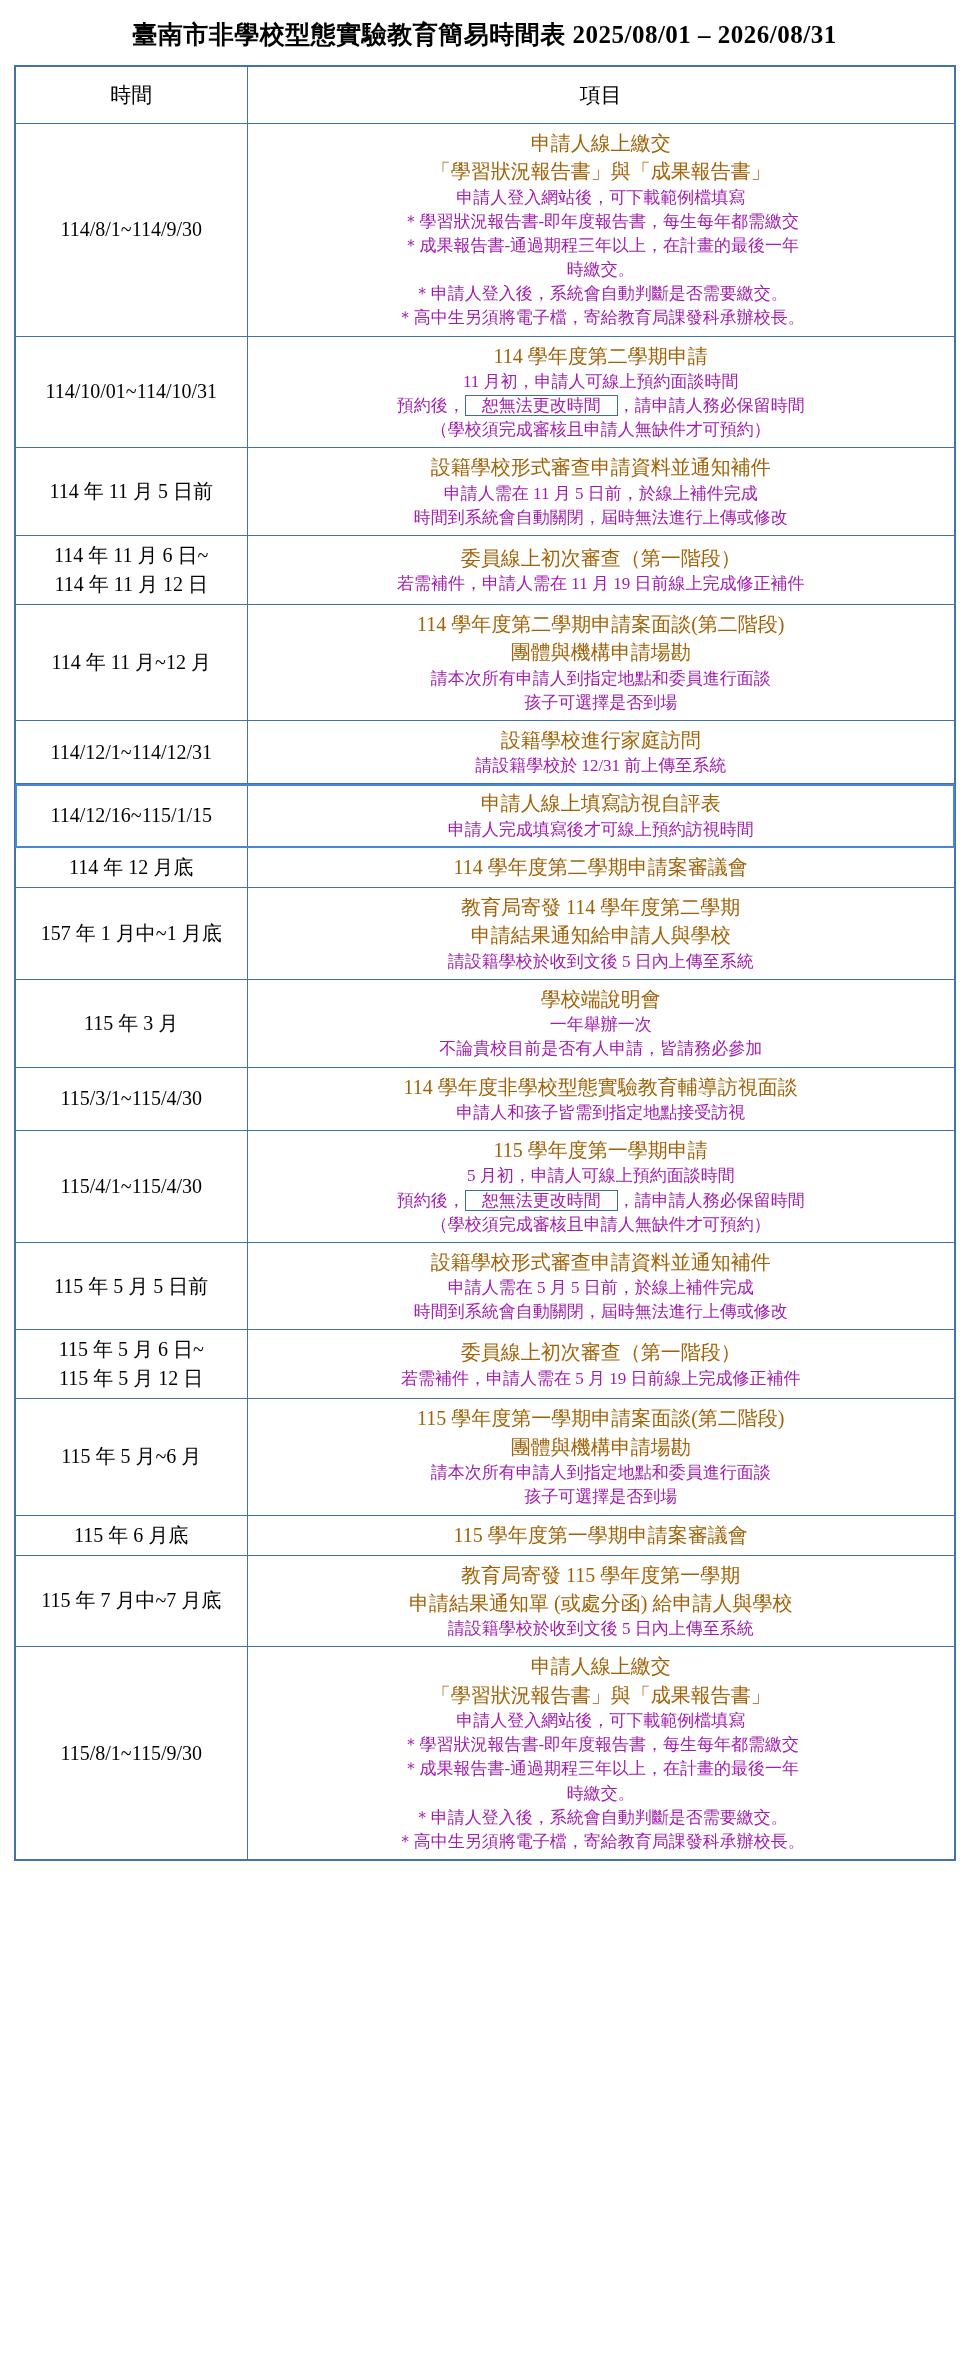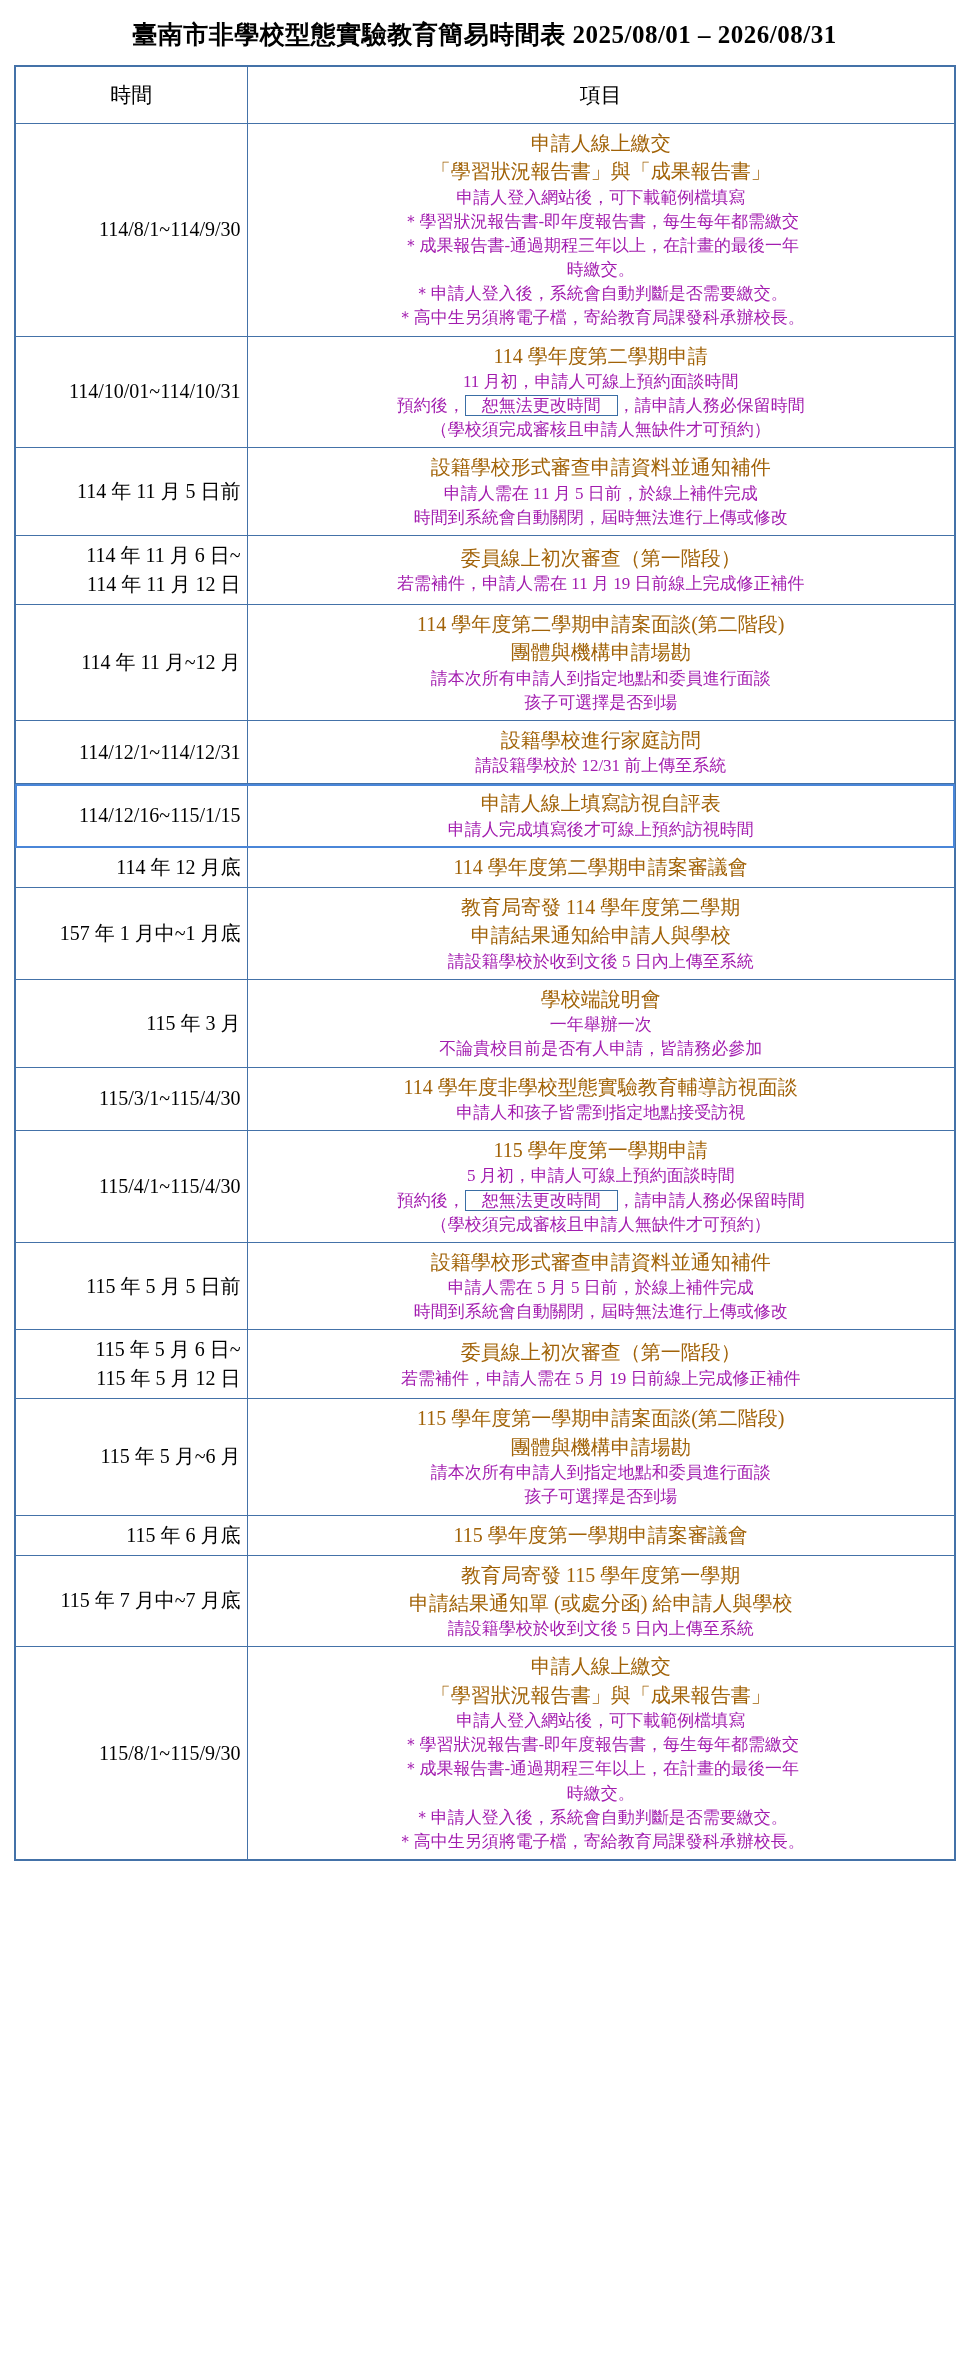--- a/index.html
+++ b/index.html
@@ -39,21 +39,21 @@
     vertical-align: middle;
     padding: 5px 6px;
   }
   table.schedule th {
     font-size: 21px;
     font-weight: normal;
     text-align: center;
     padding: 14px 20px;
   }
   td.time-cell {
-    text-align: right;
+    text-align: center;
     font-size: 20px;
     line-height: 1.45;
     white-space: pre-line;
   }
   td.item-cell {
     text-align: center;
     padding: 6px 4px;
   }
   .line {
     line-height: 1.42;

